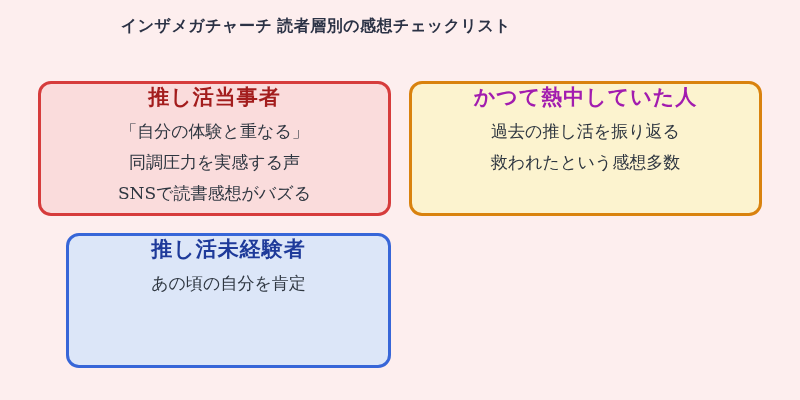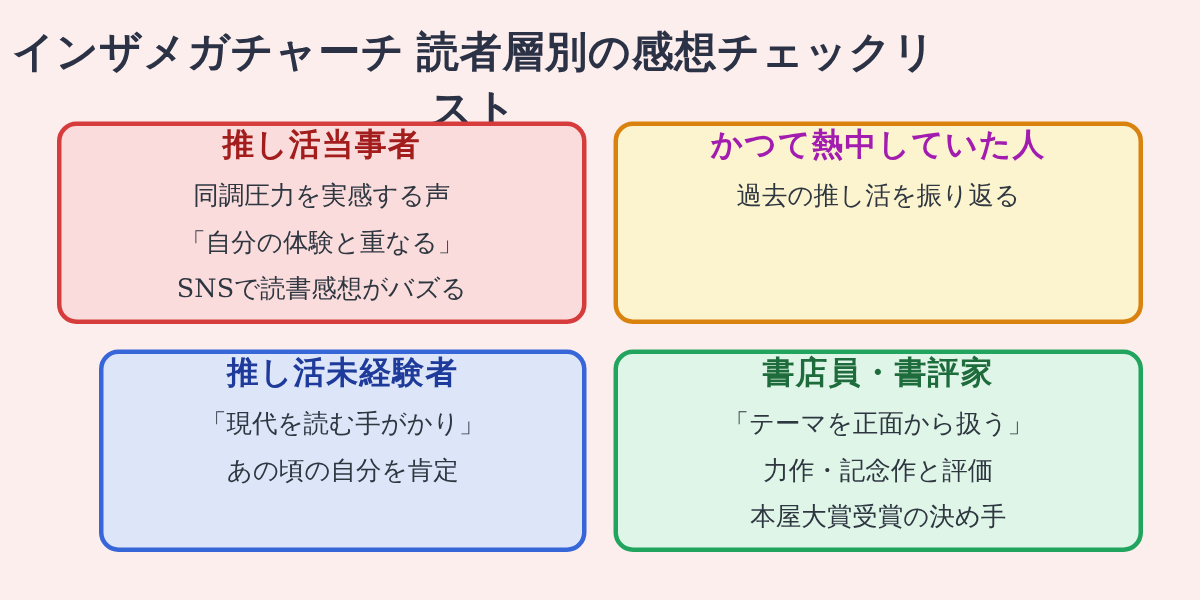--- a/index.html
+++ b/index.html
@@ -13,21 +13,21 @@
   .page {
     position: absolute;
     inset: 0;
   }
   .title {
     position: absolute;
     top: 16px;
     left: 0;
     width: 632px;
     text-align: center;
-    font-size: 28px;
+    font-size: 16px;
     font-weight: bold;
     letter-spacing: 0.5px;
   }
   .cards {
     position: absolute;
     top: 81px;
     left: 38px;
     width: 724px;
     display: grid;
     grid-template-columns: 1fr 1fr;
@@ -61,44 +61,36 @@
 
 <div class="page">
 
   <div class="title" style="color: rgb(43, 50, 69);">インザメガチャーチ 読者層別の感想チェックリスト</div>
 
   <div class="cards">
 
     <div class="card" style="background-color: rgb(250, 220, 220); border-color: rgb(214, 60, 60);">
       <div class="card-header" style="color: rgb(163, 29, 29);">推し活当事者</div>
       <div class="card-body">
+        <div>「自分の体験と重なる」</div>
         <div>同調圧力を実感する声</div>
-        <div>「自分の体験と重なる」</div>
         <div>SNSで読書感想がバズる</div>
       </div>
     </div>
 
     <div class="card" style="background-color: rgb(252, 243, 207); border-color: rgb(217, 130, 14);">
       <div class="card-header" style="color: #a21caf;">かつて熱中していた人</div>
       <div class="card-body">
         <div>過去の推し活を振り返る</div>
+        <div>救われたという感想多数</div>
       </div>
     </div>
 
     <div class="card" style="background-color: rgb(220, 230, 248); border-color: rgb(55, 102, 216); margin-left: 28px;">
       <div class="card-header" style="color: rgb(30, 58, 154);">推し活未経験者</div>
       <div class="card-body">
-        <div>「現代を読む手がかり」</div>
         <div>あの頃の自分を肯定</div>
       </div>
     </div>
 
-    <div class="card" style="background-color: rgb(223, 245, 232); border-color: rgb(33, 165, 94);">
-      <div class="card-header" style="color: rgb(30, 107, 60);">書店員・書評家</div>
-      <div class="card-body">
-        <div>「テーマを正面から扱う」</div>
-        <div>力作・記念作と評価</div>
-        <div>本屋大賞受賞の決め手</div>
-      </div>
-    </div>
 
   </div>
 </div>
 
 </body></html>

